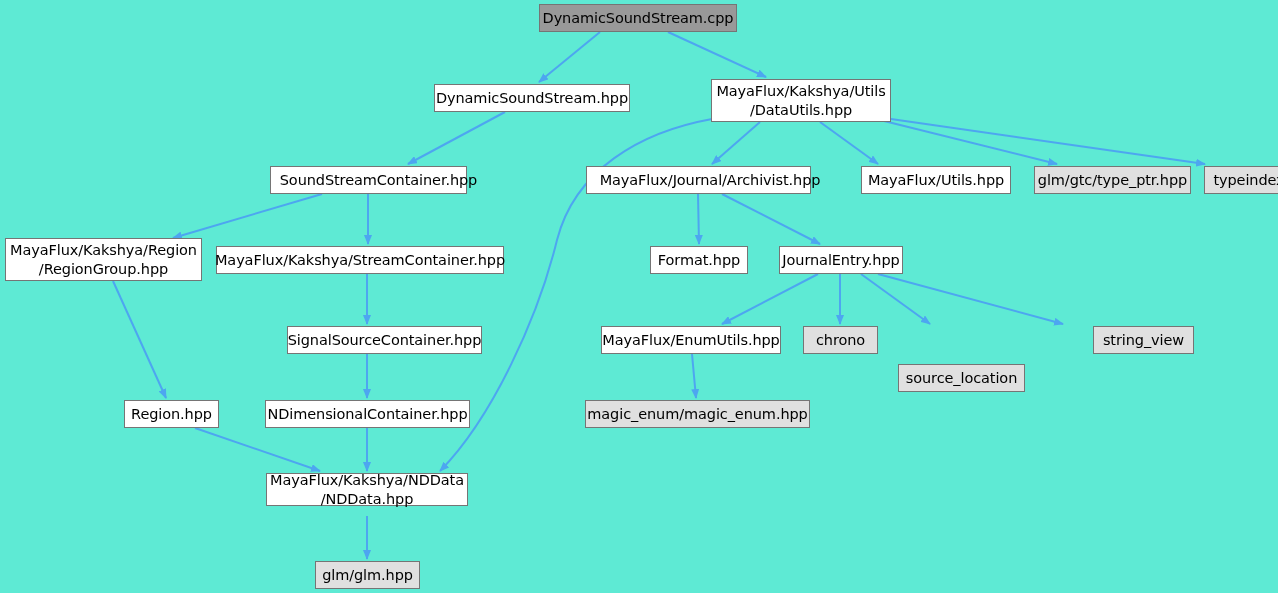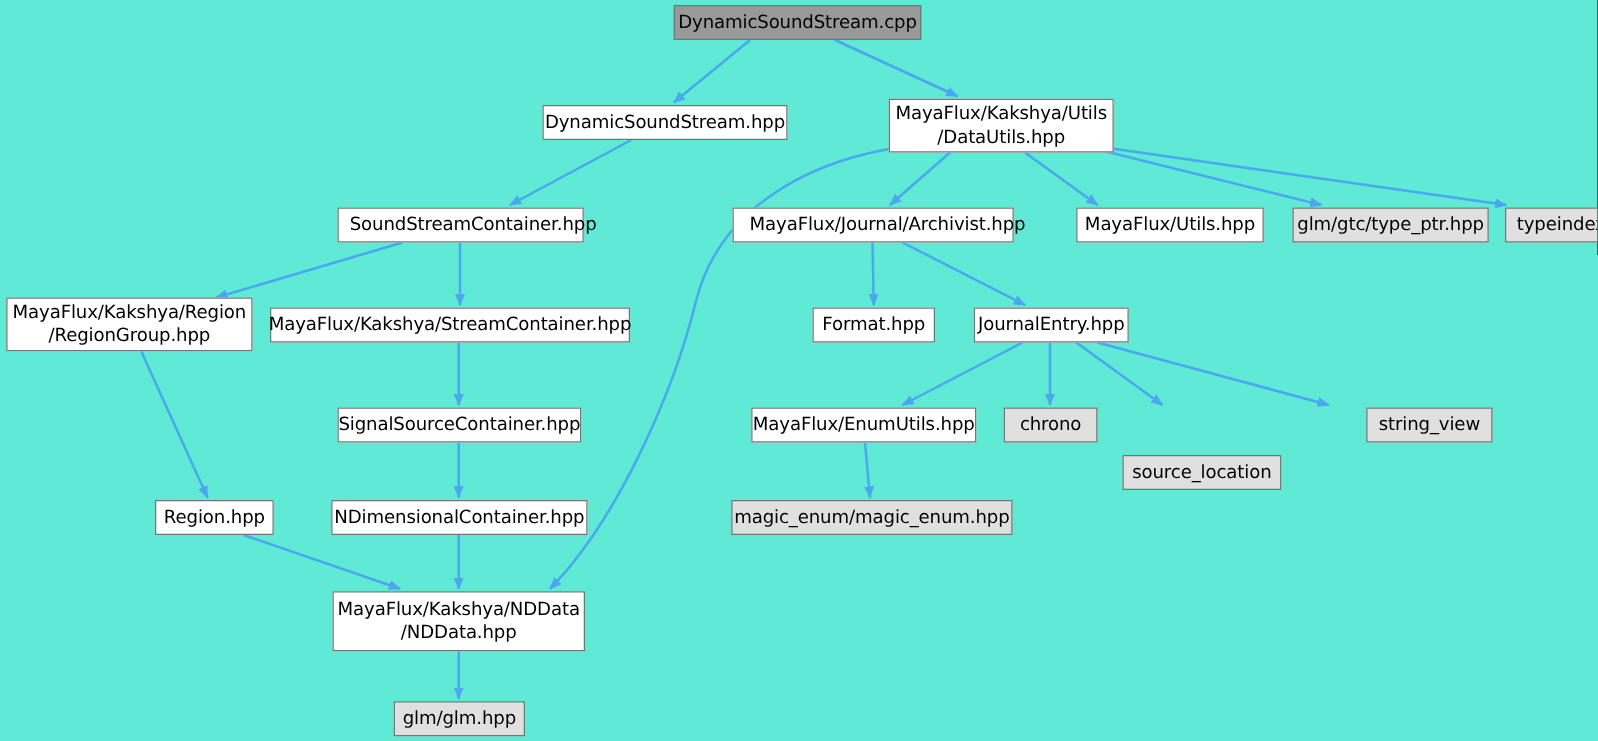--- a/index.html
+++ b/index.html
@@ -92,26 +92,26 @@
       <div class="node fill-white" style="left: 270px; top: 166px; width: 197px; height: 28px; padding-left: 20px;"><span class="node-label">SoundStreamContainer.hpp</span></div>
       <div class="node fill-white" style="left: 586px; top: 166px; width: 225px; height: 28px; padding-left: 23px;"><span class="node-label">MayaFlux/Journal/Archivist.hpp</span></div>
       <div class="node fill-white" style="left: 861px; top: 166px; width: 150px; height: 28px;"><span class="node-label">MayaFlux/Utils.hpp</span></div>
       <div class="node fill-gray" style="left: 1006px; top: 166px; width: 157px; height: 28px; margin-left: 28px;"><span class="node-label">glm/gtc/type_ptr.hpp</span></div>
       <div class="node fill-gray" style="left: 1184px; top: 166px; width: 90px; height: 28px; margin-left: 20px;"><span class="node-label">typeindex</span></div>
       <div class="node fill-white" style="left: 5px; top: 238px; width: 197px; height: 43px;"><span class="node-label">MayaFlux/Kakshya/Region
 /RegionGroup.hpp</span></div>
       <div class="node fill-white" style="left: 216px; top: 246px; width: 288px; height: 28px;"><span class="node-label">MayaFlux/Kakshya/StreamContainer.hpp</span></div>
       <div class="node fill-white" style="left: 650px; top: 246px; width: 98px; height: 28px;"><span class="node-label">Format.hpp</span></div>
       <div class="node fill-white" style="left: 779px; top: 246px; width: 124px; height: 28px;"><span class="node-label">JournalEntry.hpp</span></div>
-      <div class="node fill-white" style="left: 270px; top: 326px; width: 195px; height: 28px;"><span class="node-label">SignalSourceContainer.hpp</span></div>
+      <div class="node fill-white" style="left: 287px; top: 326px; width: 195px; height: 28px;"><span class="node-label">SignalSourceContainer.hpp</span></div>
       <div class="node fill-white" style="left: 601px; top: 326px; width: 180px; height: 28px;"><span class="node-label">MayaFlux/EnumUtils.hpp</span></div>
       <div class="node fill-gray" style="left: 803px; top: 326px; width: 75px; height: 28px;"><span class="node-label">chrono</span></div>
       <div class="node fill-gray" style="left: 898px; top: 326px; width: 127px; height: 28px; margin-top: 38px;"><span class="node-label">source_location</span></div>
       <div class="node fill-gray" style="left: 1045px; top: 326px; width: 101px; height: 28px; margin-left: 48px;"><span class="node-label">string_view</span></div>
       <div class="node fill-white" style="left: 124px; top: 400px; width: 95px; height: 28px;"><span class="node-label">Region.hpp</span></div>
       <div class="node fill-white" style="left: 265px; top: 400px; width: 205px; height: 28px;"><span class="node-label">NDimensionalContainer.hpp</span></div>
       <div class="node fill-gray" style="left: 585px; top: 400px; width: 225px; height: 28px;"><span class="node-label">magic_enum/magic_enum.hpp</span></div>
-      <div class="node fill-white" style="left: 266px; top: 473px; width: 202px; height: 48px;"><span class="node-label">MayaFlux/Kakshya/NDData
+      <div class="node fill-white" style="left: 266px; top: 473px; width: 202px; height: 33px;"><span class="node-label">MayaFlux/Kakshya/NDData
 /NDData.hpp</span></div>
       <div class="node fill-gray" style="left: 315px; top: 561px; width: 105px; height: 28px;"><span class="node-label">glm/glm.hpp</span></div>
     </div>
 
 </div>
 
 </body></html>

